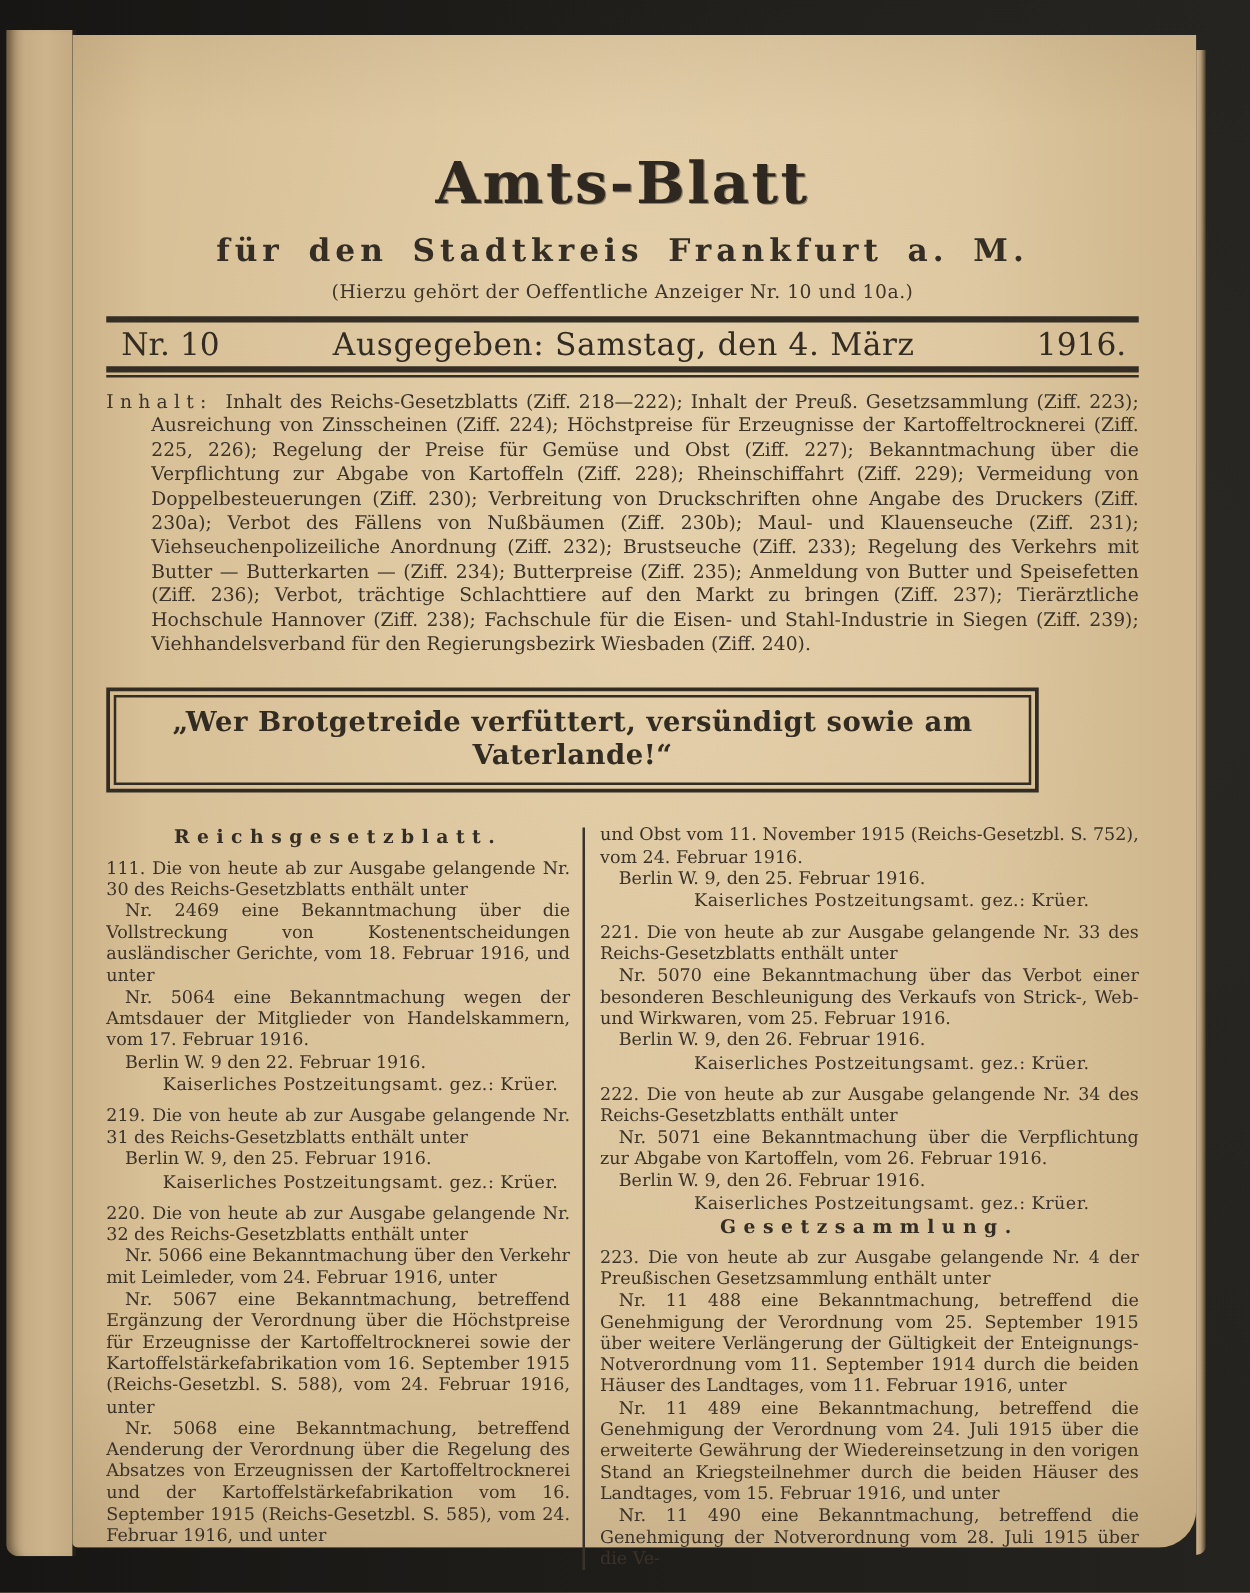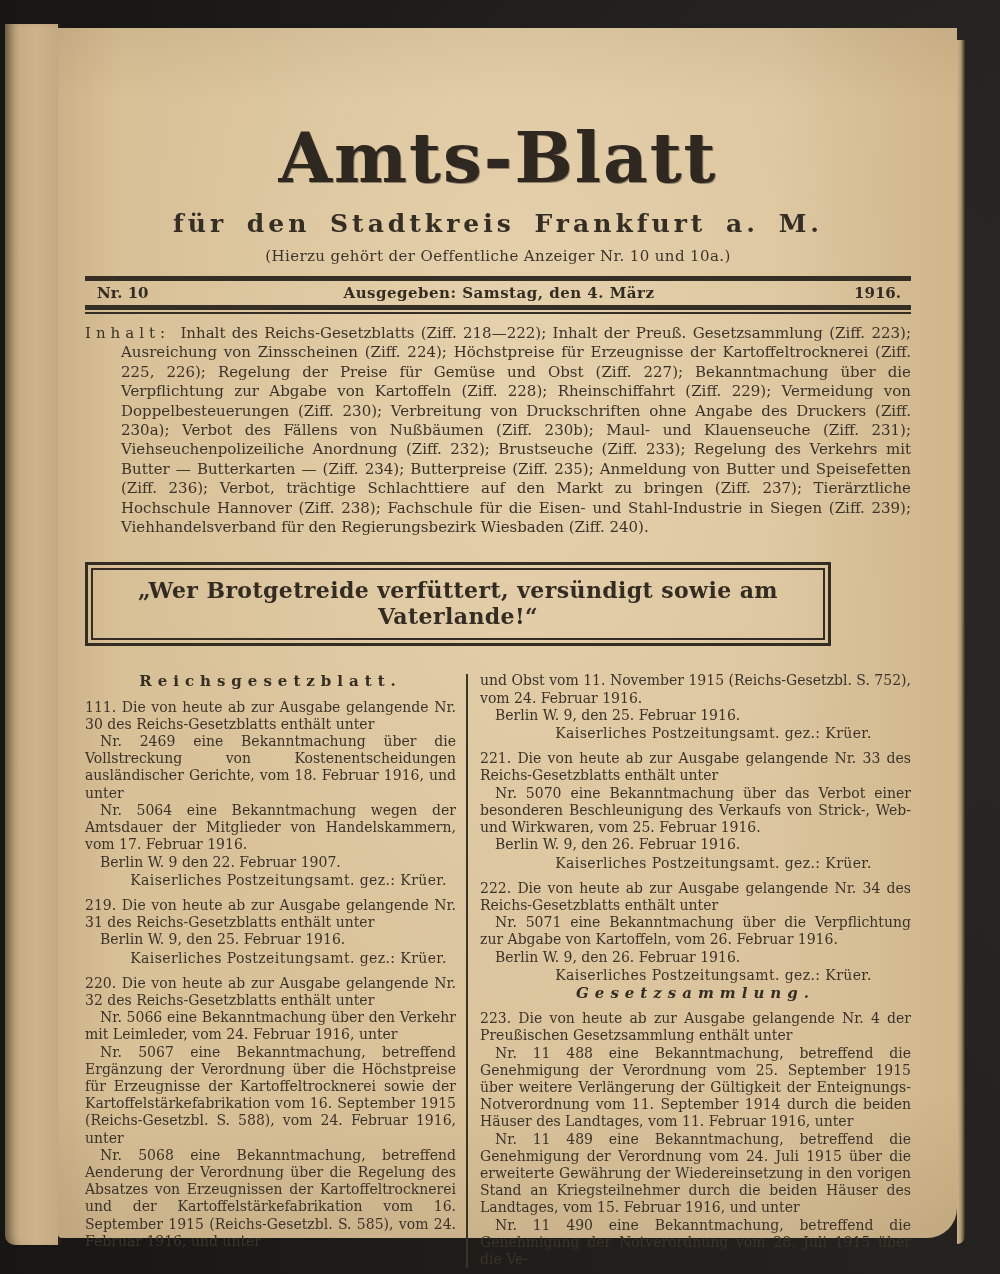--- a/index.html
+++ b/index.html
@@ -31,30 +31,30 @@
     border-bottom-right-radius:30px;border-bottom-left-radius:4px;
   }
   .page::after{ 
     content:"";position:absolute;right:-8px;top:12px;bottom:-6px;width:8px;
     background:linear-gradient(90deg,#cdb48b 0%,#b29975 45%,#6b5a41 80%,#2c2820 100%);
     border-bottom-right-radius:24px;
   }
 
   .masthead{text-align:center;margin:0;padding-top:95px;}
   .m-title{
-    font-size:69px;font-weight:bold;color:#2f2820;letter-spacing:2px;line-height:1;
+    font-size:46px;font-weight:bold;color:#2f2820;letter-spacing:2px;line-height:1;
     text-shadow:1px 1px 0 rgba(47,40,30,.45);
   }
   .m-sub{margin-top:17px;font-size:25px;font-weight:bold;color:#352e24;
     letter-spacing:4px;word-spacing:7px;}
   .m-note{margin-top:9px;font-size:15px;color:#3d352a;letter-spacing:.4px;}
 
   .rule1{margin-top:11px;height:5px;background:#352e24;}
   .issue-bar{display:grid;grid-template-columns:1fr auto 1fr;align-items:center;
-    padding:3px 10px 2px 12px;font-weight:bold;font-size:15px;color:#332c22;}
+    padding:3px 10px 2px 12px;font-weight:normal;font-size:25px;color:#332c22;}
   .issue-left{text-align:left;}
   .issue-center{text-align:center;letter-spacing:.5px;}
   .issue-right{text-align:right;}
   .rule2{height:9px;border-top:5px solid #352e24;border-bottom:2px solid #352e24;
     box-sizing:border-box;margin-top:1px;}
 
   .inhalt{margin:10px 0 0 0;font-size:15px;line-height:19.4px;text-align:justify;
     color:#3b3329;padding-left:36px;text-indent:-36px;}
   .inhalt-label{letter-spacing:5px;padding-right:4px;}
 
@@ -64,21 +64,21 @@
 
   .columns{display:flex;margin-top:26px;font-size:14px;line-height:17.2px;color:#3b3329;
     min-height:556px;align-items:stretch;}
   .col-left{width:371px;}
   .col-divider{width:2px;background:#3a332a;margin:2px 12px 0 10px;}
   .col-right{flex:1;}
 
   .blk{text-align:justify;margin:0;}
   .blk.heading{text-align:center;font-weight:bold;letter-spacing:6px;font-size:15px;
     margin:1px 0 7px 0;color:#342d23;}
-  .col-right .blk.heading{font-style:italic;}
+  .col-right .blk.heading{}
   .blk.item{margin-top:8px;}
   .blk.ind{text-indent:15px;}
   .blk.addr{text-indent:15px;text-align:left;}
   .blk.cont{text-indent:0;}
   .blk.sig{text-align:center;padding-left:36px;letter-spacing:.4px;margin-top:1px;}
 </style>
 </head>
 <body>
 
 <div class="prior-page"></div>
@@ -106,21 +106,21 @@
   <div class="banner-outer">
     <div class="banner-inner">„Wer Brotgetreide verfüttert, versündigt sowie am Vaterlande!“</div>
   </div>
 
   <div class="columns">
     <div class="col-left" id="col-left">
         <div class="blk heading">Reichsgesetzblatt.</div>
         <div class="blk item">111.  Die von heute ab zur Ausgabe gelangende Nr. 30 des Reichs-Gesetzblatts enthält unter</div>
         <div class="blk ind">Nr. 2469 eine Bekanntmachung über die Vollstreckung von Kostenentscheidungen ausländischer Gerichte, vom 18. Februar 1916, und unter</div>
         <div class="blk ind">Nr. 5064 eine Bekanntmachung wegen der Amtsdauer der Mitglieder von Handelskammern, vom 17. Februar 1916.</div>
-        <div class="blk addr">Berlin W. 9 den 22. Februar 1907.</div>
+        <div class="blk addr">Berlin W. 9 den 22. Februar 1916.</div>
         <div class="blk sig">Kaiserliches Postzeitungsamt. gez.: Krüer.</div>
         <div class="blk item">219.  Die von heute ab zur Ausgabe gelangende Nr. 31 des Reichs-Gesetzblatts enthält unter</div>
         <div class="blk addr">Berlin W. 9, den 25. Februar 1916.</div>
         <div class="blk sig">Kaiserliches Postzeitungsamt. gez.: Krüer.</div>
         <div class="blk item">220.  Die von heute ab zur Ausgabe gelangende Nr. 32 des Reichs-Gesetzblatts enthält unter</div>
         <div class="blk ind">Nr. 5066 eine Bekanntmachung über den Verkehr mit Leimleder, vom 24. Februar 1916, unter</div>
         <div class="blk ind">Nr. 5067 eine Bekanntmachung, betreffend Ergänzung der Verordnung über die Höchstpreise für Erzeugnisse der Kartoffeltrocknerei sowie der Kartoffelstärkefabrikation vom 16. September 1915 (Reichs-Gesetzbl. S. 588), vom 24. Februar 1916, unter</div>
         <div class="blk ind">Nr. 5068 eine Bekanntmachung, betreffend Aenderung der Verordnung über die Regelung des Absatzes von Erzeugnissen der Kartoffeltrocknerei und der Kartoffelstärkefabrikation vom 16. September 1915 (Reichs-Gesetzbl. S. 585), vom 24. Februar 1916, und unter</div>
       </div>
     <div class="col-divider"></div>

